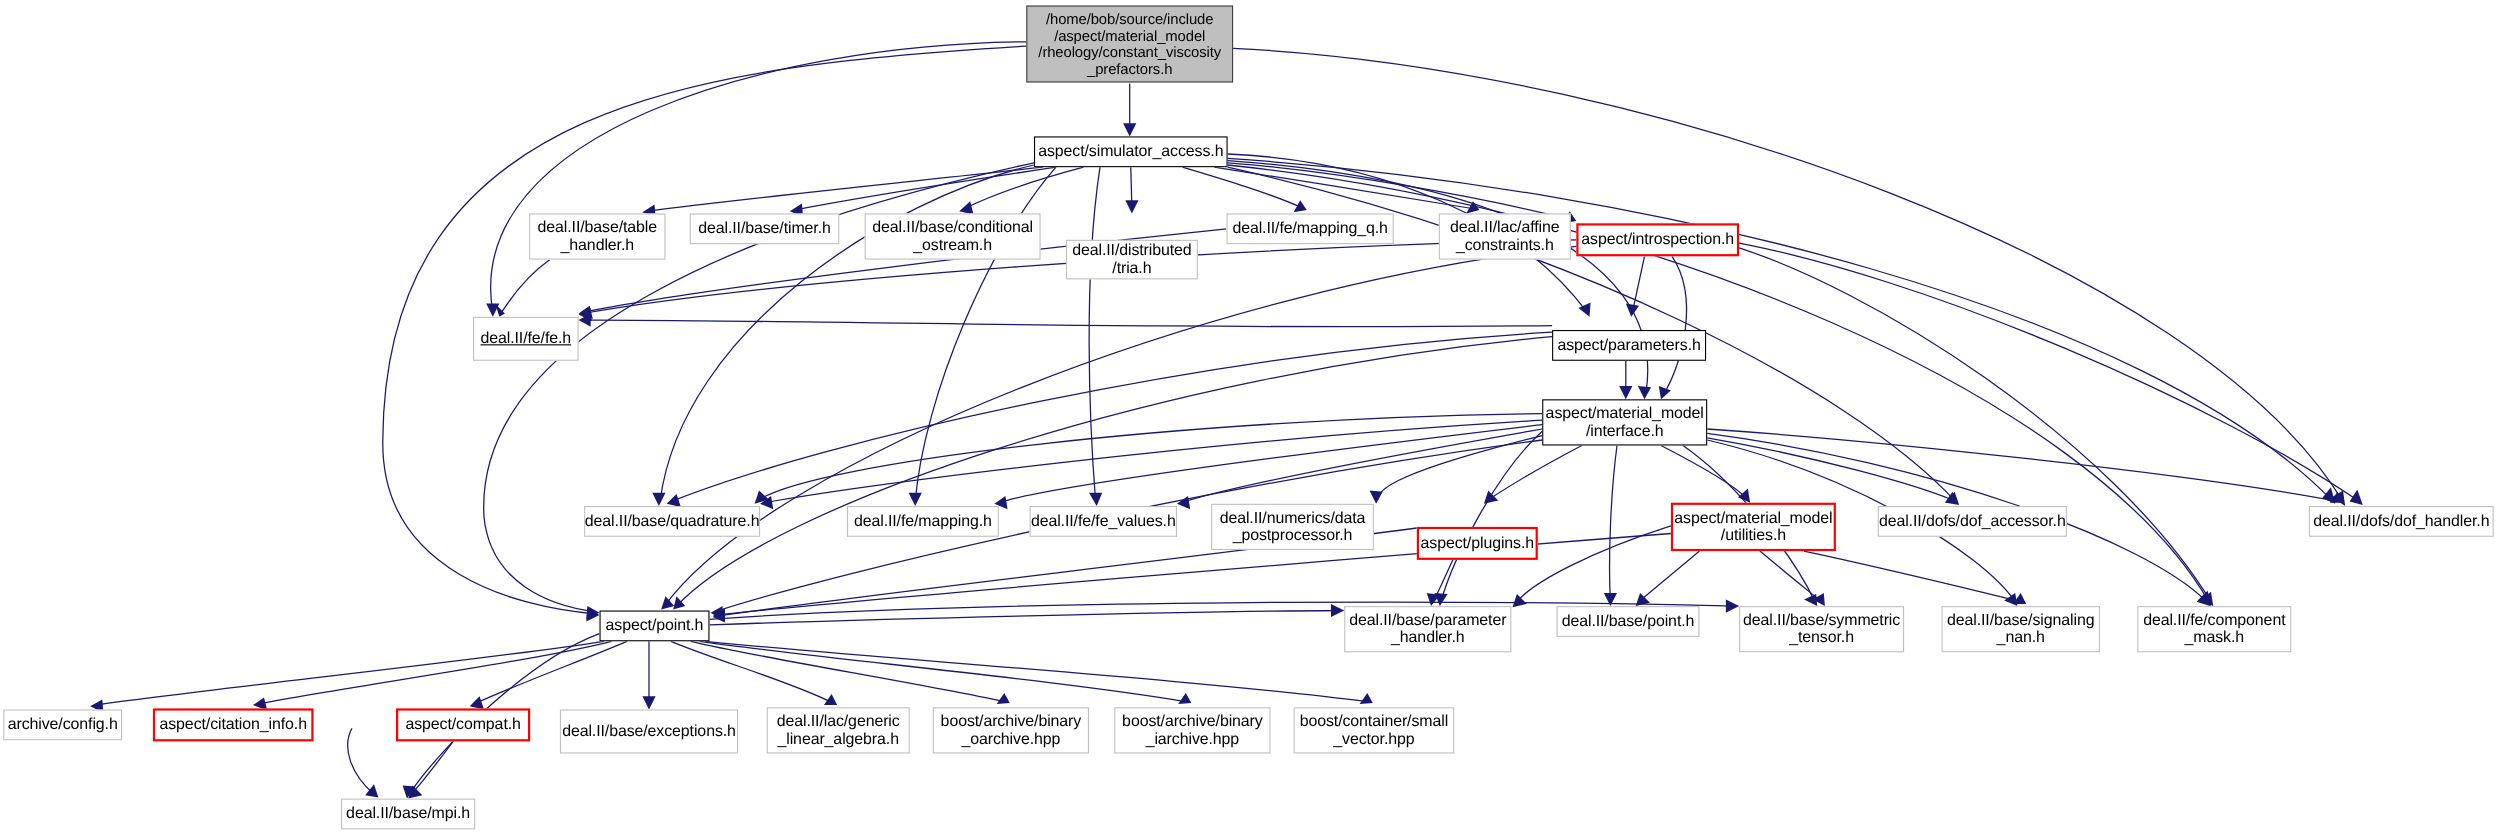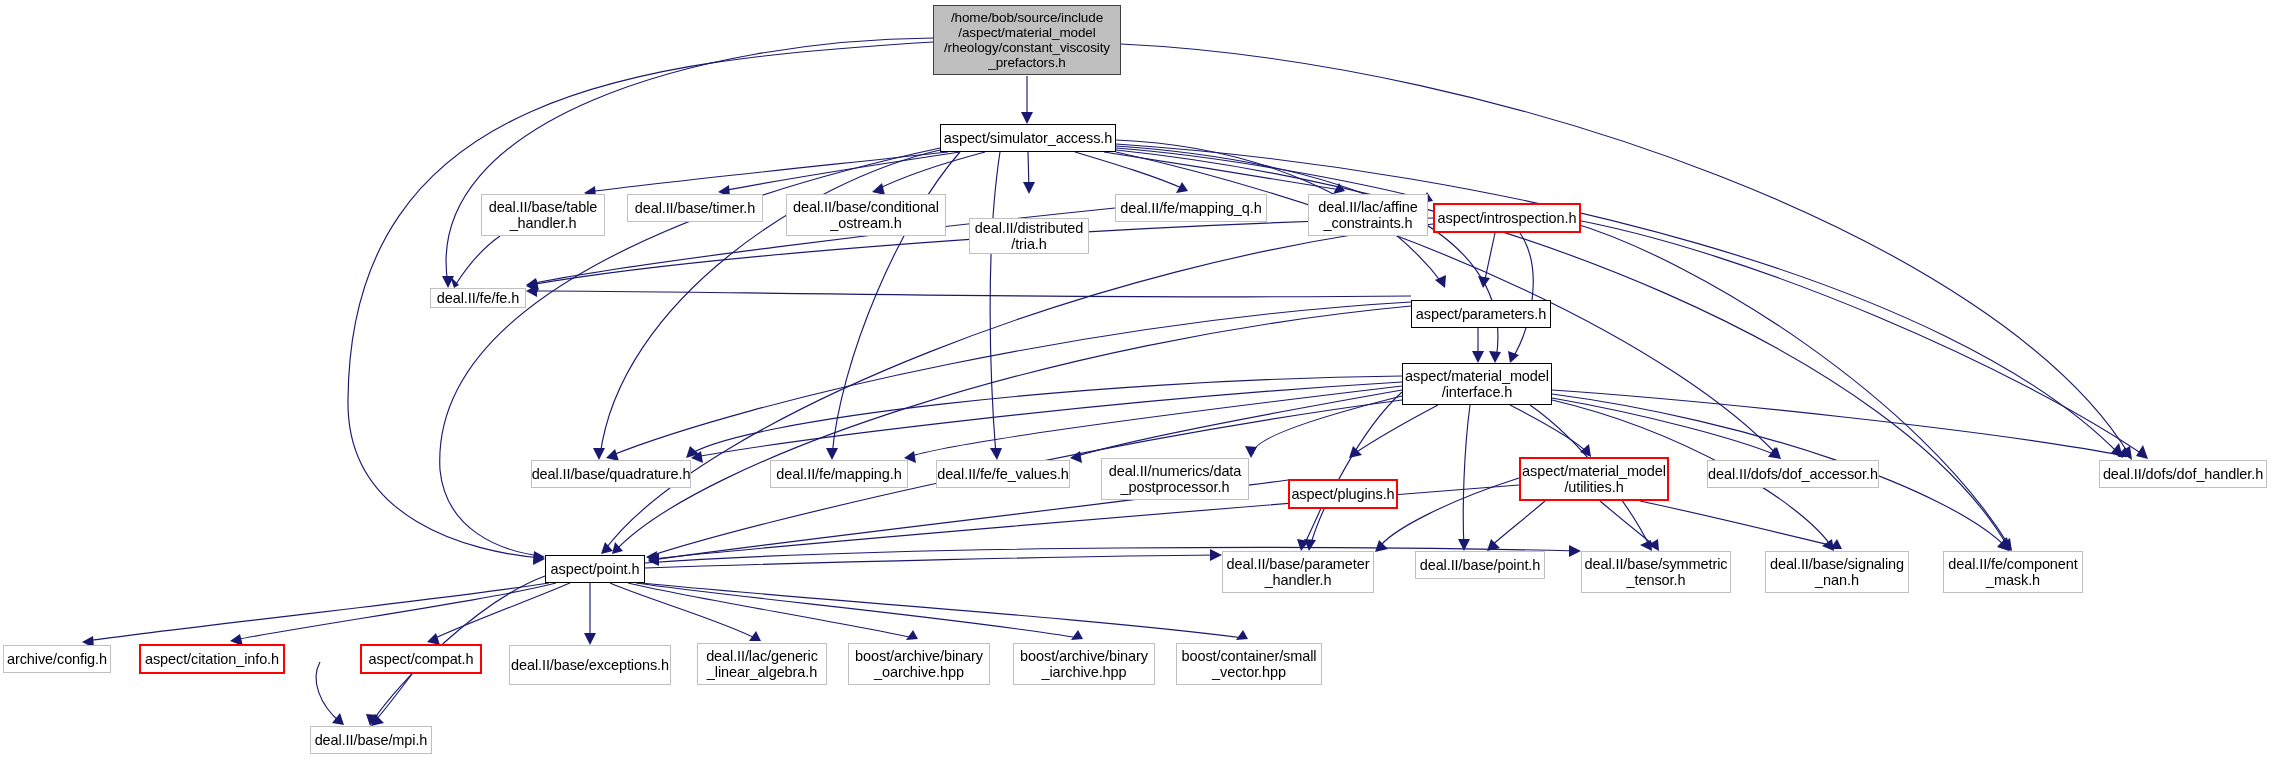--- a/index.html
+++ b/index.html
@@ -199,21 +199,21 @@
 _handler.h</div>
     <div class="node" style="left: 627px; top: 194px; width: 136px; height: 28px;">deal.II/base/timer.h</div>
     <div class="node" style="left: 786px; top: 194px; width: 160px; height: 42px;">deal.II/base/conditional
 _ostream.h</div>
     <div class="node" style="left: 969px; top: 194px; width: 120px; height: 36px; margin-top: 24px;">deal.II/distributed
 /tria.h</div>
     <div class="node" style="left: 1115px; top: 194px; width: 152px; height: 28px;">deal.II/fe/mapping_q.h</div>
     <div class="node" style="left: 1308px; top: 194px; width: 120px; height: 42px;">deal.II/lac/affine
 _constraints.h</div>
     <div class="node red" style="left: 1433px; top: 203px; width: 148px; height: 30px;">aspect/introspection.h</div>
-    <div class="node" style="left: 430px; top: 288px; width: 96px; height: 20px;">deal.II/fe/fe.h</div>
+    <div class="node" style="left: 430px; top: 288px; width: 96px; height: 40px; text-decoration: underline;">deal.II/fe/fe.h</div>
     <div class="node dark" style="left: 1411px; top: 300px; width: 140px; height: 28px;">aspect/parameters.h</div>
     <div class="node dark" style="left: 1402px; top: 363px; width: 150px; height: 42px;">aspect/material_model
 /interface.h</div>
     <div class="node" style="left: 531px; top: 460px; width: 160px; height: 28px;">deal.II/base/quadrature.h</div>
     <div class="node" style="left: 770px; top: 460px; width: 138px; height: 28px;">deal.II/fe/mapping.h</div>
     <div class="node" style="left: 936px; top: 460px; width: 134px; height: 28px;">deal.II/fe/fe_values.h</div>
     <div class="node" style="left: 1101px; top: 458px; width: 148px; height: 42px;">deal.II/numerics/data
 _postprocessor.h</div>
     <div class="node red" style="left: 1288px; top: 479px; width: 110px; height: 30px;">aspect/plugins.h</div>
     <div class="node red" style="left: 1519px; top: 457px; width: 150px; height: 44px;">aspect/material_model

